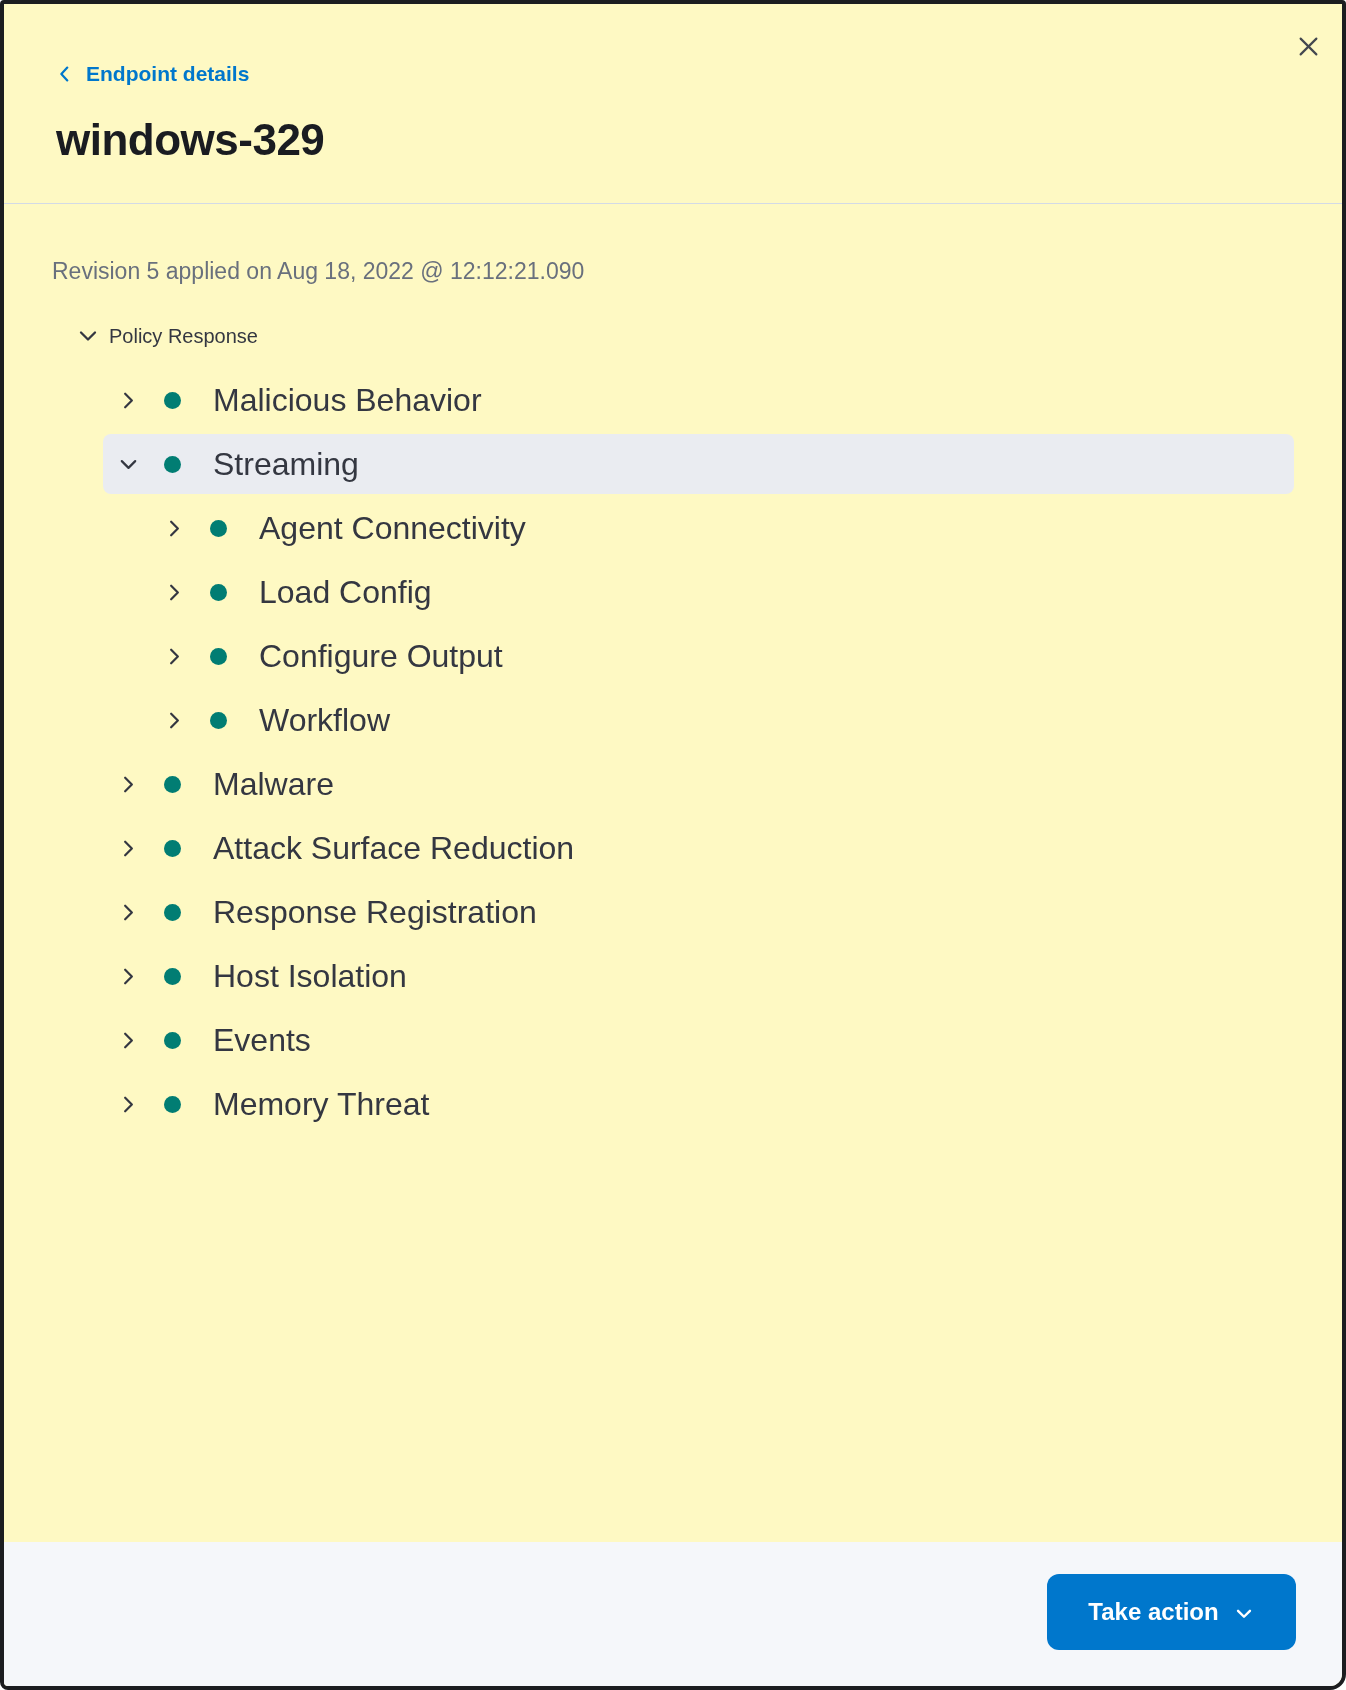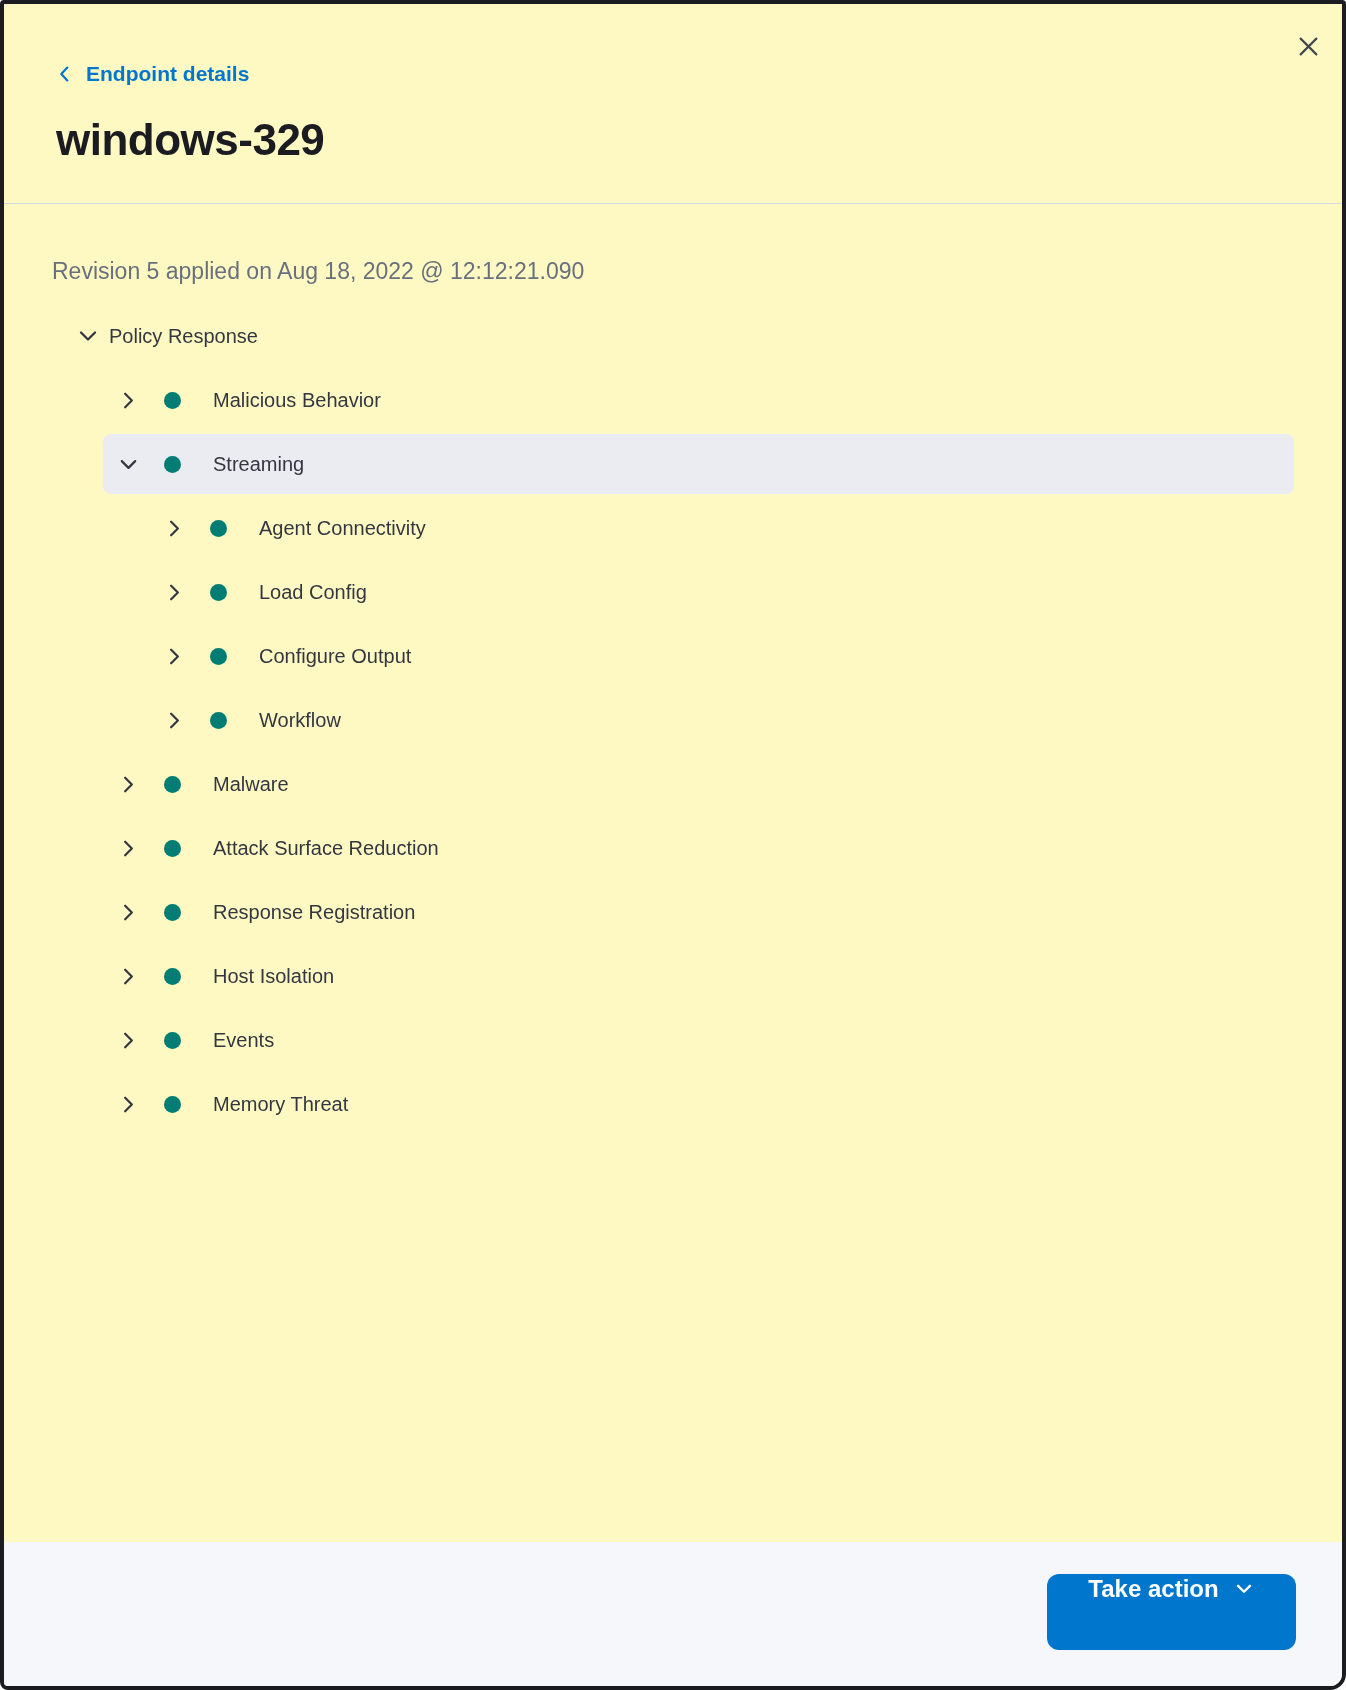--- a/index.html
+++ b/index.html
@@ -52,41 +52,41 @@
   }
   .tree-row .chev{
     width:24px;height:24px;flex:0 0 24px;margin-right:24px;
     display:flex;align-items:center;justify-content:center;
   }
   .tree-row .dot{
     width:17px;height:17px;flex:0 0 17px;border-radius:50%;
     background:#017D73;margin-right:32px;
   }
   .tree-row .lbl{
-    font-size:20px;color:#343741;white-space:nowrap;
+    font-size:32px;color:#343741;white-space:nowrap;
   }
   .row-root{padding-left:24px;}
   .row-root .chev{margin-right:9px;}
   .row-root .lbl{font-size:20px;}
   .row-l1,.row-l2{margin-left:51px;}
   .row-l1{padding-left:13px;}
   .row-l2{padding-left:59px;}
   .tree-row.selected{background:#EAECF1;}
   
   .footer{
     position:absolute;left:0;right:0;bottom:0;height:144px;
     background:#F5F7FA;
   }
   .take-action-btn{
     position:absolute;right:46px;top:32px;
     width:249px;height:76px;
     background:#0077CC;border:none;border-radius:12px;
     color:#ffffff;font-family:"Liberation Sans", sans-serif;
     font-size:24px;font-weight:700;
-    display:flex;justify-content:center;gap:14px;
+    display:flex;align-items:center;justify-content:center;gap:14px;
     cursor:pointer;
   }
   .take-action-btn svg{display:block;margin-top:3px;}
 </style>
 </head>
 <body>
 
 <div class="screen">
 
   <button class="close-btn" aria-label="Close">

